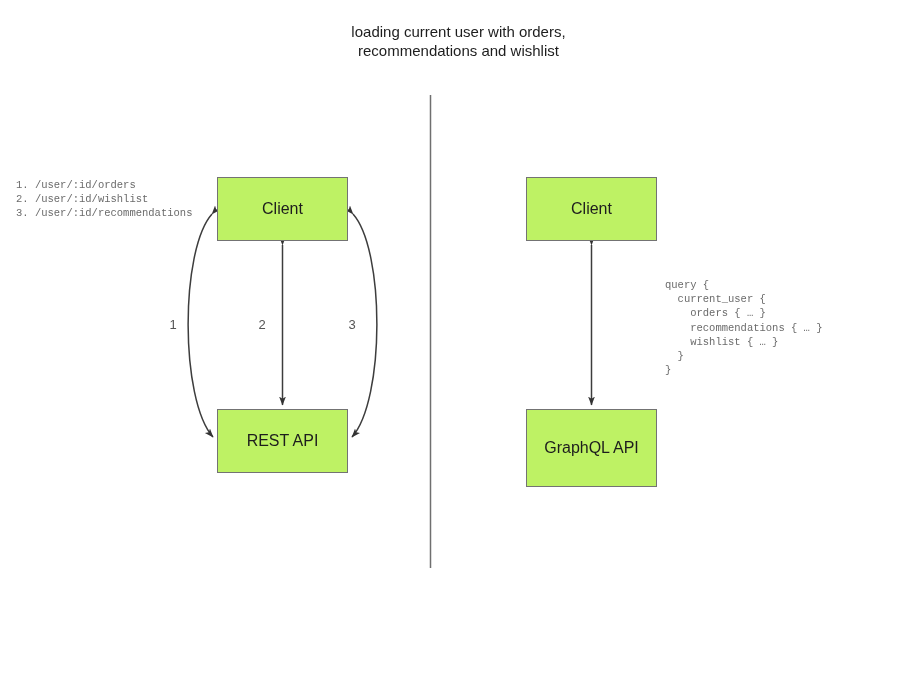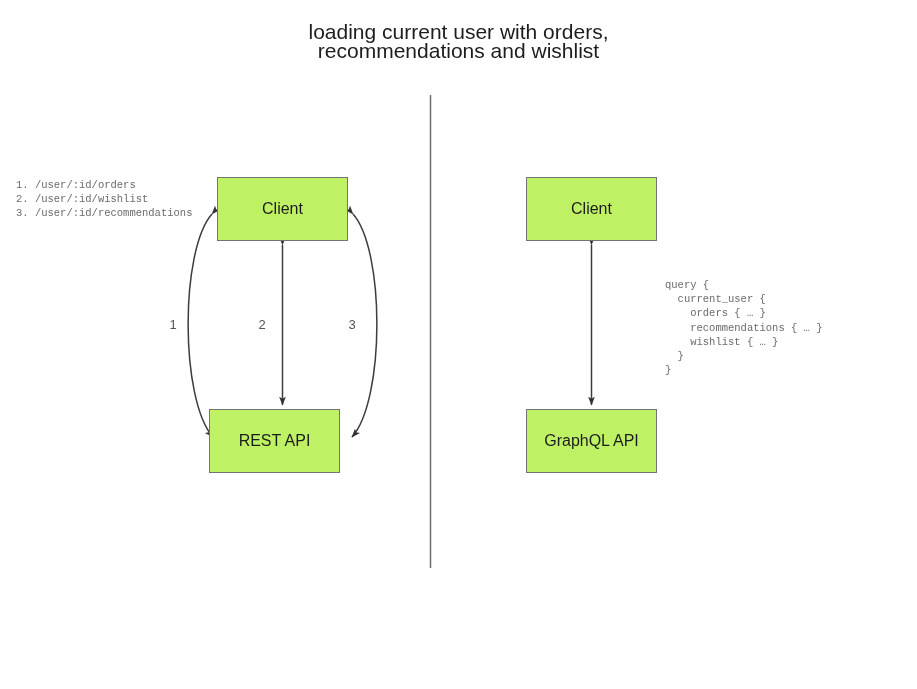--- a/index.html
+++ b/index.html
@@ -23,42 +23,42 @@
     width: 917px;
     height: 689px;
   }
 
   .title {
     position: absolute;
     left: 0;
     top: 22px;
     width: 917px;
     text-align: center;
-    font-size: 21px;
+    font-size: 15px;
     line-height: 19px;
     color: #1d1d1d;
     white-space: pre-line;
   }
 
   
   .node {
     position: absolute;
     box-sizing: border-box;
     background: #bef264;
     border: 1.4px solid #737373;
     display: flex;
     align-items: center;
     justify-content: center;
     font-size: 16px;
     color: #1d1d1d;
   }
   #node-client-rest  { left: 217px; top: 177px; width: 131px; height: 64px; }
-  #node-rest-api     { left: 209px; top: 409px; width: 131px; height: 64px; }
+  #node-rest-api     { left: 217px; top: 409px; width: 131px; height: 64px; }
   #node-client-gql   { left: 526px; top: 177px; width: 131px; height: 64px; }
-  #node-graphql-api  { left: 526px; top: 409px; width: 131px; height: 64px; }
+  #node-graphql-api  { left: 526px; top: 409px; width: 131px; height: 78px; }
 
   
   .edge-label {
     position: absolute;
     font-size: 13px;
     color: #555555;
     text-align: center;
     width: 20px;
   }
   #edge-label-1 { left: 163px; top: 317px; }

